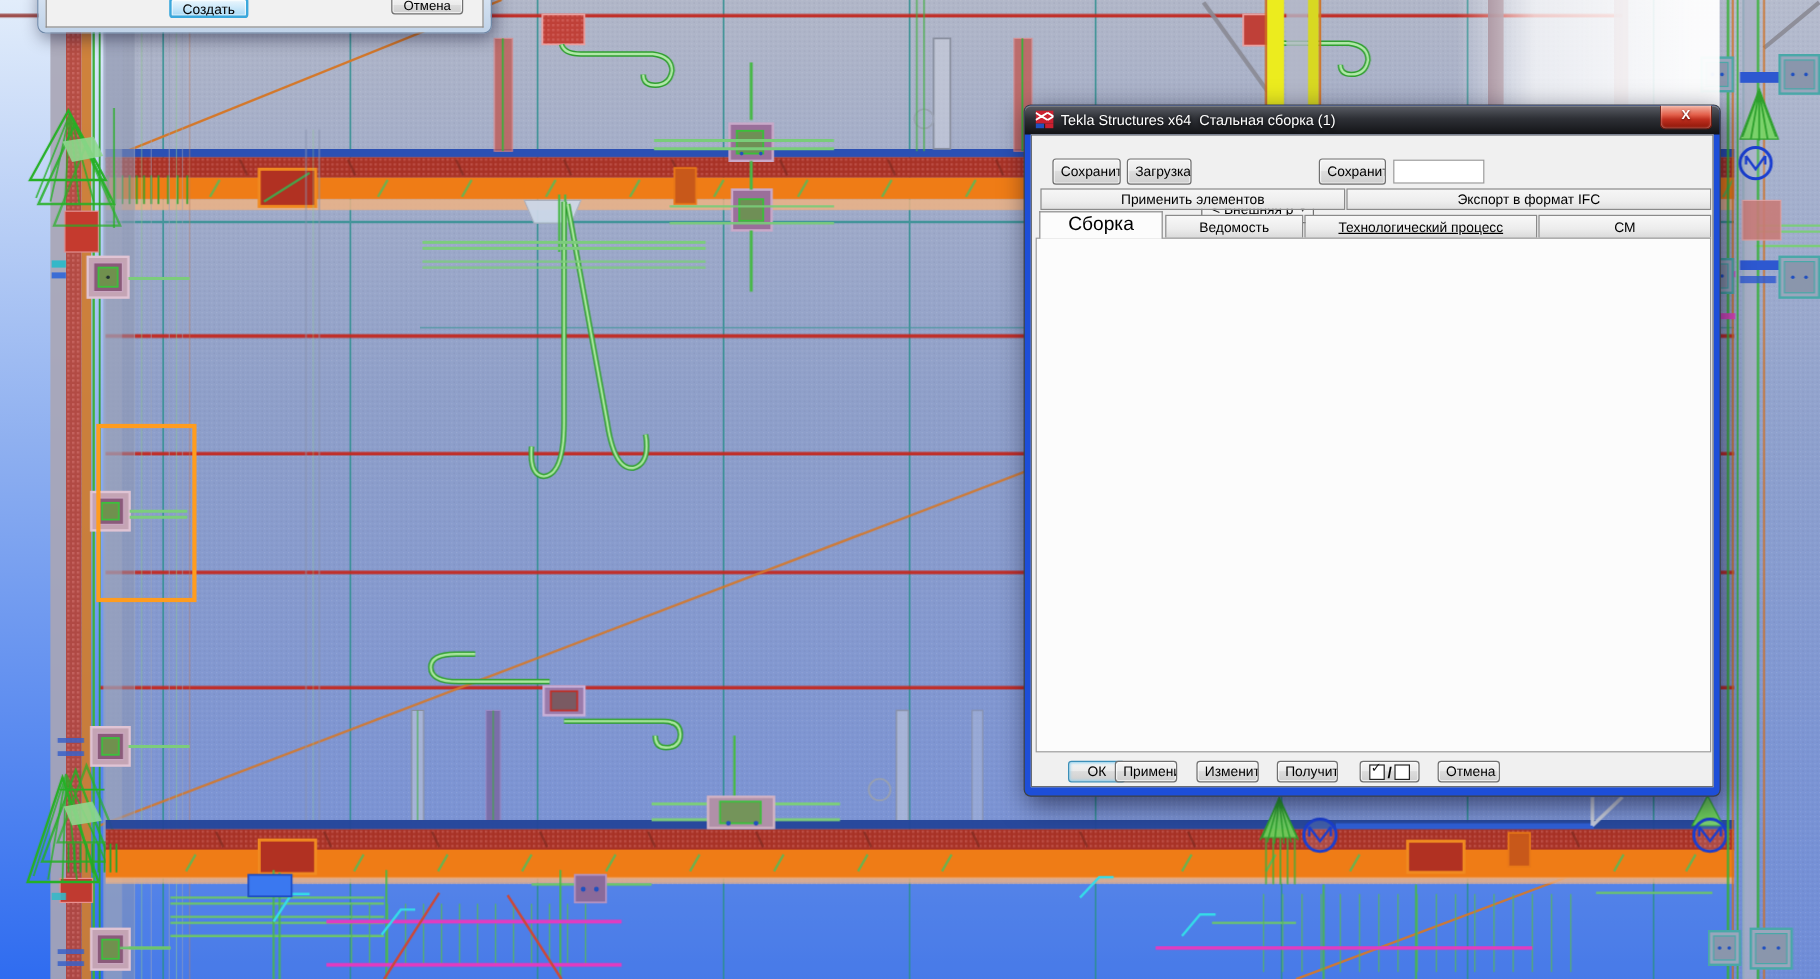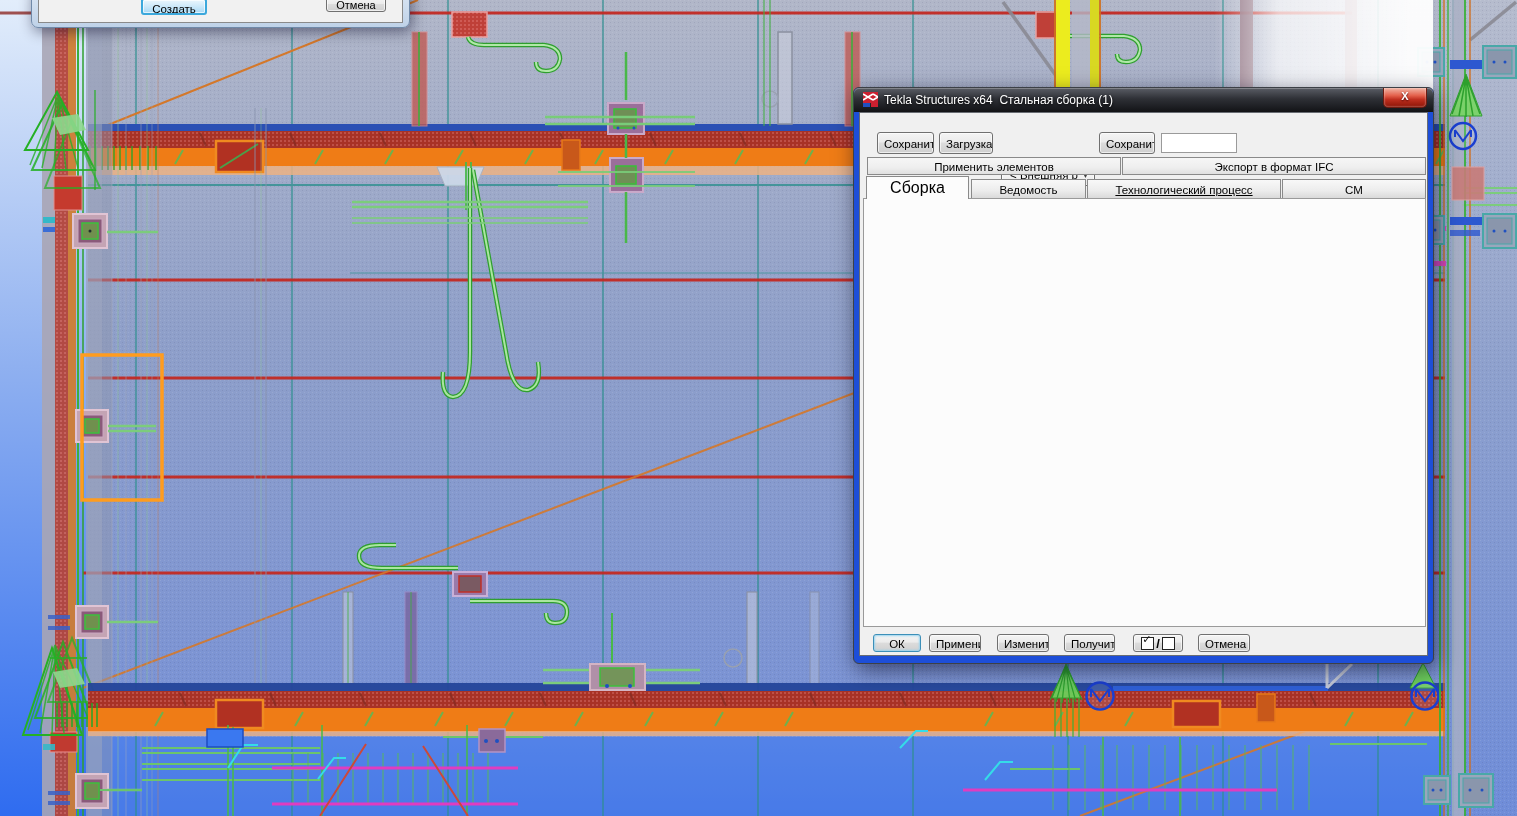--- a/index.html
+++ b/index.html
@@ -451,21 +451,21 @@
       <b>✓</b>
         </span>
     <input class="tbox" style="left: 286px; top: 119px; width: 117px; height: 17px;" value="[1]">
 
     <span class="flabel" style="left:21px;top:144px;">Имя сборки</span>
     <span class="chk" style="left:267px;top:143px;">
       <b>✓</b>
         </span>
     <input class="tbox" style="left: 286px; top: 142px; width: 117px; height: 17px;" value="[Закладная деталь]">
 
-    <button class="btn7 default" style="left:13px;top:521px;width:48px;height:18px;line-height:16px;">ОК</button>
+    <button class="btn7 default" style="left:30px;top:521px;width:48px;height:18px;line-height:16px;">ОК</button>
     <button class="btn7" style="left:69px;top:521px;width:52px;height:18px;line-height:16px;">Применить</button>
     <button class="btn7" style="left:137px;top:521px;width:52px;height:18px;line-height:16px;">Изменить</button>
     <button class="btn7" style="left:204px;top:521px;width:51px;height:18px;line-height:16px;">Получить</button>
     <button class="btn7" id="togglebtn" style="left:273px;top:521px;width:50px;height:18px;line-height:15px;">
       <span class="cbx"><b>✓</b></span><span class="slash">/</span><span class="cbx"></span>
     </button>
     <button class="btn7" style="left:338px;top:521px;width:52px;height:18px;line-height:16px;">Отмена</button>
   </div>
 </div>
 

